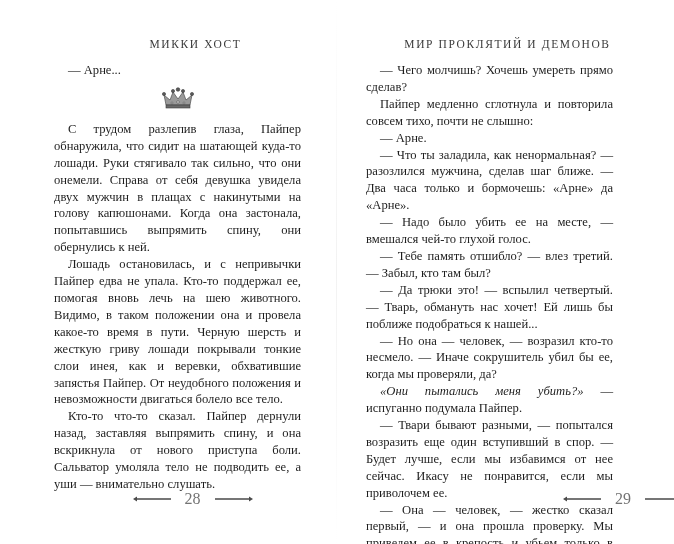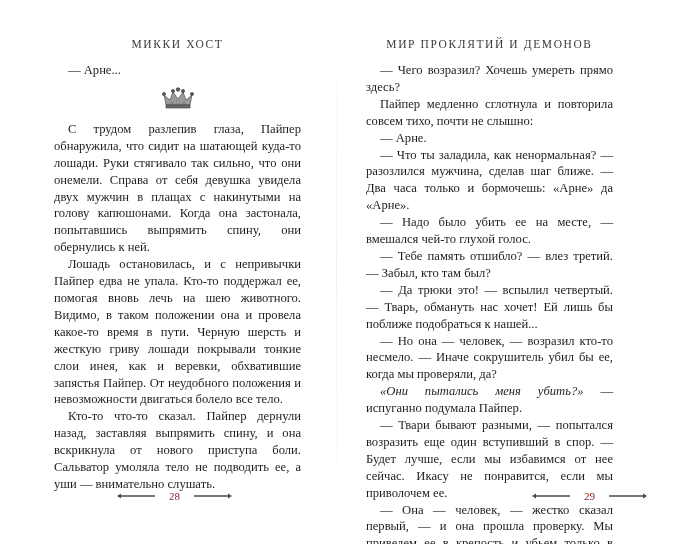--- a/index.html
+++ b/index.html
@@ -1,32 +1,32 @@
 <!DOCTYPE html>
 <html><head>
 <meta charset="utf-8">
 <style>
   html, body { margin: 0; padding: 0; background: #ffffff; }
   body { width: 674px; height: 544px; position: relative; overflow: hidden;
          font-family: "Liberation Serif", "DejaVu Serif", serif; color: #1e1e1e; }
-  .page { position: absolute; top: 0; height: 544px; }
+  .page { position: absolute; top: 0; height: 544px; padding-left: 36px; }
   .page.left { left: 0; width: 337px; }
   .page.right { left: 330px; width: 337px; }
   .running-head { position: absolute; top: 38px; width: 100%; text-align: center;
                   font-size: 11.5px; letter-spacing: 1.6px; color: #3a3a3a; }
   .page.left .running-head { left: 0; padding-left: 18px; box-sizing: border-box; }
   .page.right .running-head { left: 0; padding-right: 18px; box-sizing: border-box; }
   .body-text { position: absolute; font-size: 12.6px; line-height: 16.9px; text-align: justify; }
   .page.left .body-text { left: 54px; width: 247px; top: 62px; }
   .page.right .body-text { left: 36px; width: 247px; top: 62px; }
   .body-text p { margin: 0; text-indent: 14px; hyphens: manual; }
   .body-text p.italic span.it { font-style: italic; }
   .ornament { display: flex; justify-content: center; margin: 8px 0 10px 0; height: 24px; }
   .ornament svg { display: block; }
-  .folio { position: absolute; top: 490px; width: 100%; display: flex; align-items: center; justify-content: center; gap: 14px; font-size: 11px; color: #7f1d1d; }
+  .folio { position: absolute; top: 490px; width: 100%; display: flex; align-items: center; justify-content: center; gap: 14px; font-size: 16px; color: #737373; }
   .page.left .folio { left: 6px; }
   .page.right .folio { left: -18px; justify-content: flex-end; }
   .arrow { display: block; }
   .gutter { position: absolute; left: 336px; top: 0; width: 1px; height: 544px; background: linear-gradient(#ffffff, #f2f2f2 50%, #ffffff); }
 </style>
 </head>
 <body>
 
 <div class="page left">
   <div class="running-head">МИККИ ХОСТ</div>
@@ -62,21 +62,21 @@
       <path d="M38 4 L34 1.5 L34 3.3 L0 3.3 L0 4.7 L34 4.7 L34 6.5 Z" fill="#4a4a4a"></path>
     </svg>
   </div>
 </div>
 
 <div class="gutter"></div>
 
 <div class="page right">
   <div class="running-head">МИР ПРОКЛЯТИЙ И ДЕМОНОВ</div>
   <div class="body-text">
-    <p>— Чего возразил? Хочешь умереть прямо здесь?</p>
+    <p>— Чего молчишь? Хочешь умереть прямо сделав?</p>
     <p>Пайпер медленно сглотнула и повторила совсем тихо, почти не слышно:</p>
     <p>— Арне.</p>
     <p>— Что ты заладила, как ненормальная? — разозлился мужчина, сделав шаг ближе. — Два часа только и бормочешь: «Арне» да «Арне».</p>
     <p>— Надо было убить ее на месте, — вмешался чей-то глухой голос.</p>
     <p>— Тебе память отшибло? — влез третий. — Забыл, кто там был?</p>
     <p>— Да трюки это! — вспылил четвертый. — Тварь, обмануть нас хочет! Ей лишь бы поближе подобраться к нашей...</p>
     <p>— Но она — человек, — возразил кто-то несмело. — Иначе сокрушитель убил бы ее, когда мы проверяли, да?</p>
     <p class="italic"><span class="it">«Они пытались меня убить?»</span><span> — испуганно подумала Пайпер.</span></p>
     <p>— Твари бывают разными, — попытался возразить еще один вступивший в спор. — Будет лучше, если мы избавимся от нее сейчас. Икасу не понравится, если мы приволочем ее.</p>
     <p>— Она — человек, — жестко сказал первый, — и она прошла проверку. Мы приведем ее в крепость и убьем только в случае, если Икас решит, что она не должна жить.</p>

